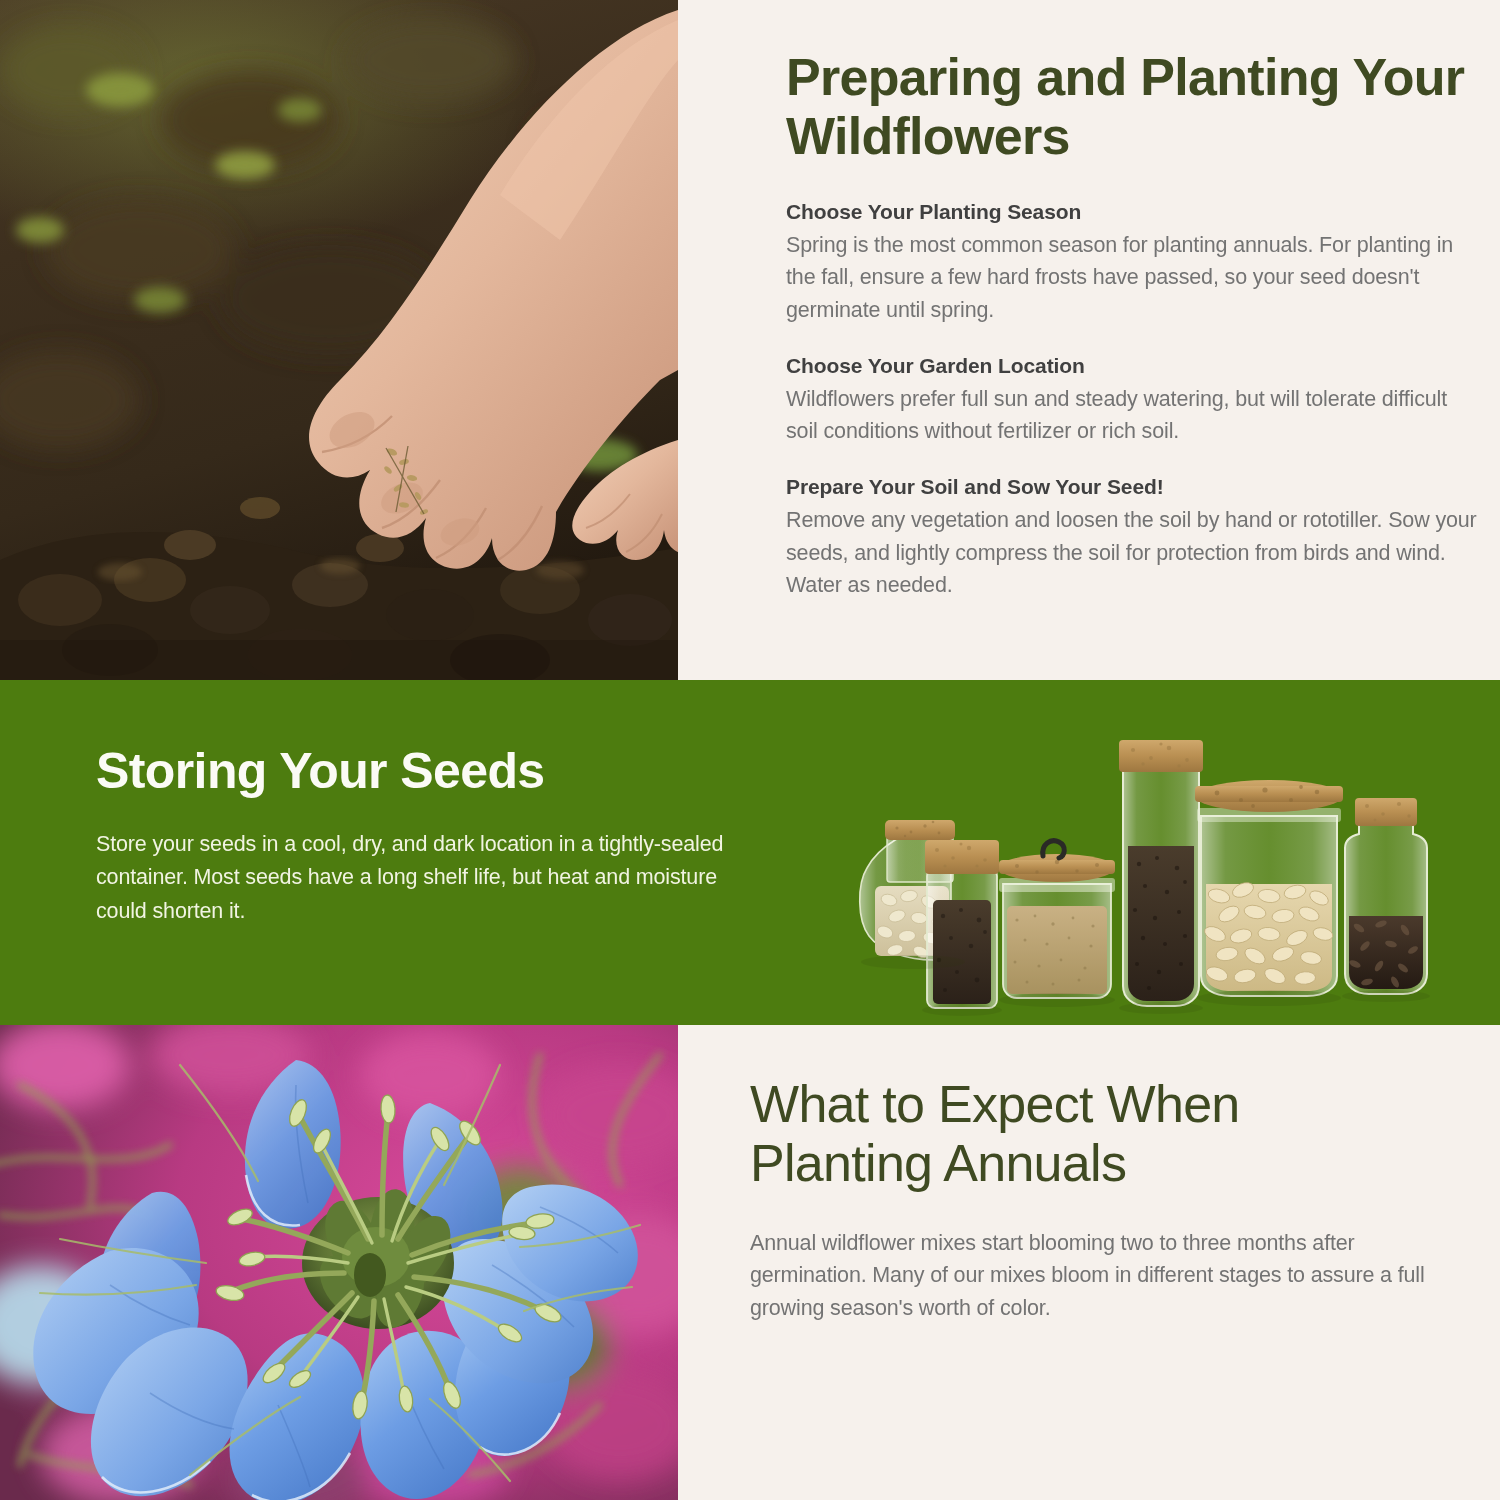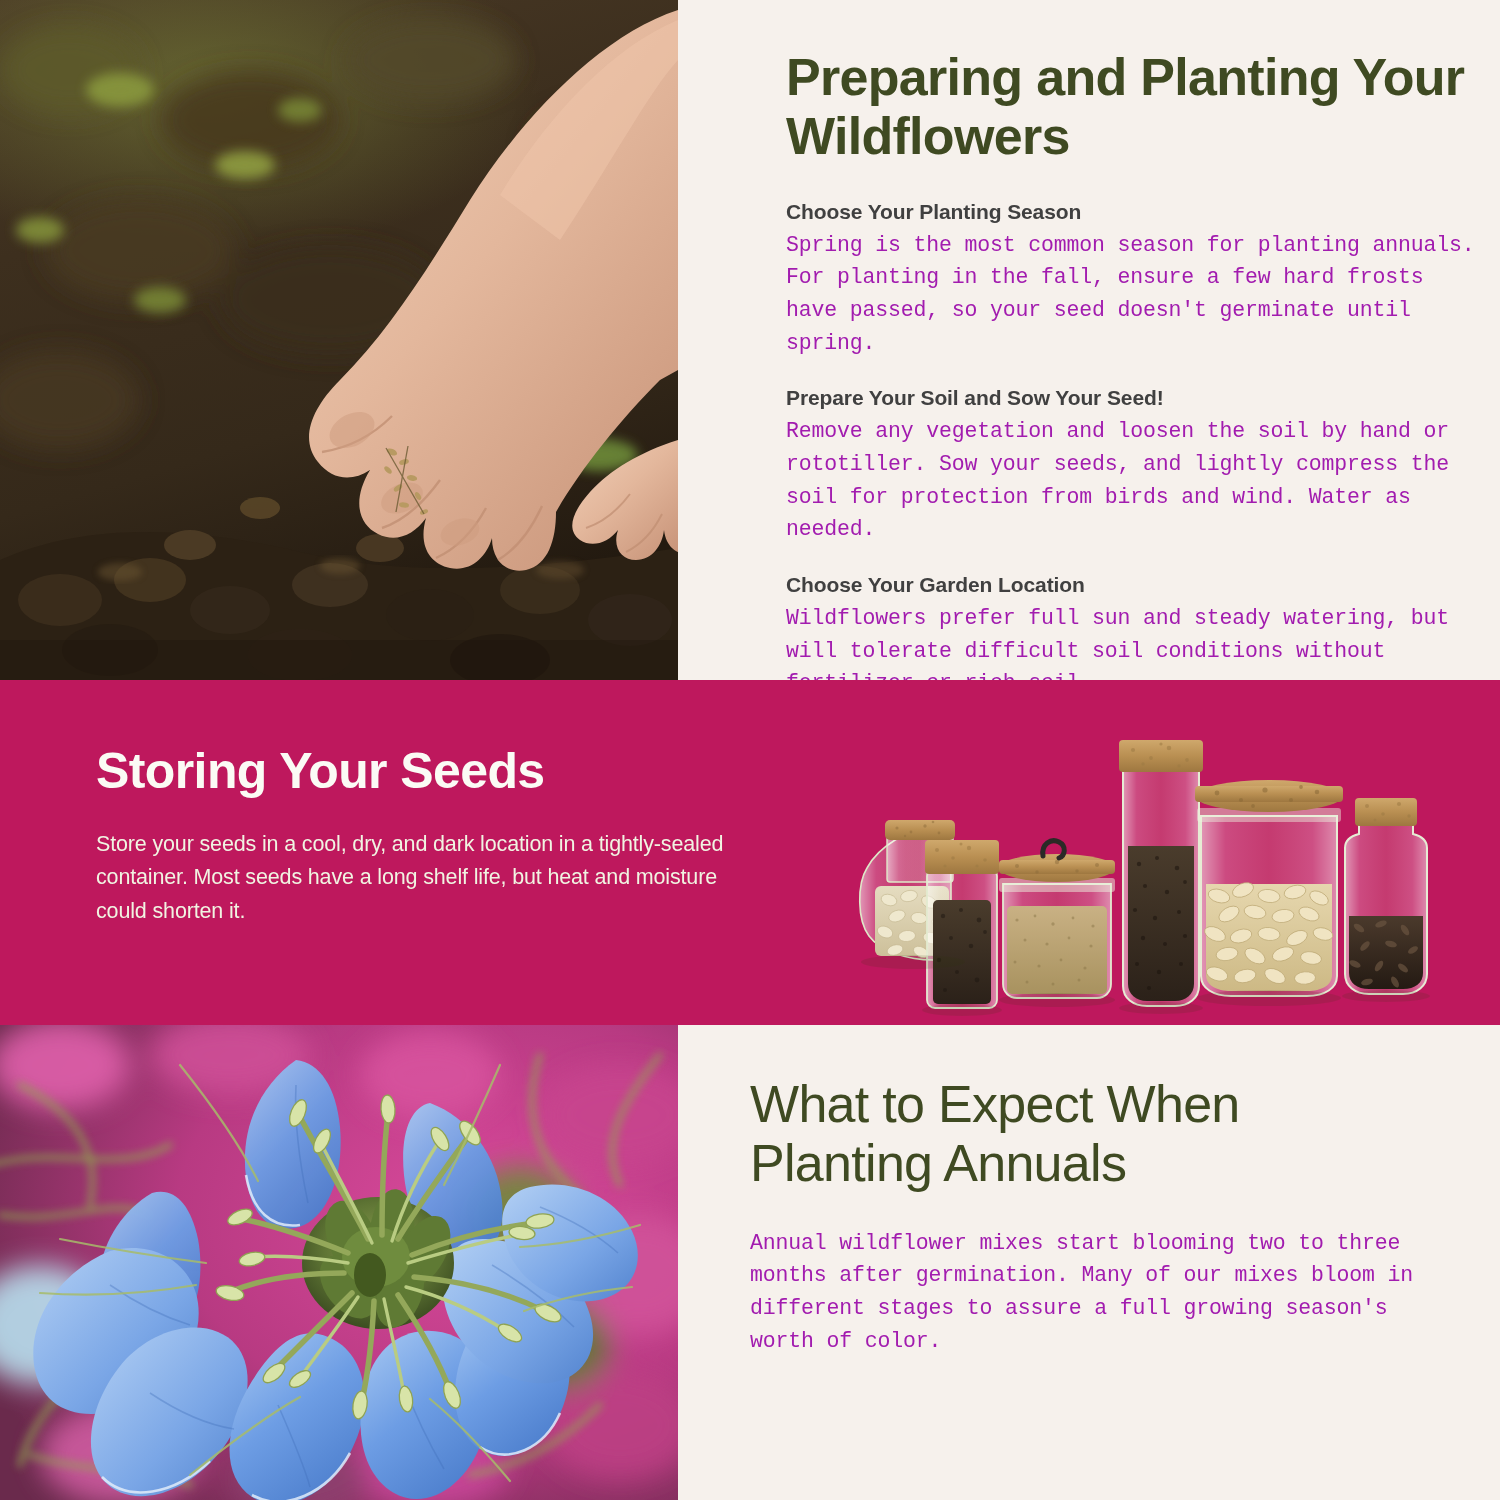--- a/index.html
+++ b/index.html
@@ -27,31 +27,30 @@
   .h1 {
     font-size:52px; line-height:1.13; font-weight:700;
     color:#3f4a22; letter-spacing:-0.7px;
     margin-bottom:34px;
   }
   .subhead {
     font-size:21px; font-weight:700; color:#404040;
     letter-spacing:-0.1px; margin-bottom:5px;
   }
   .body {
-    font-size:21.5px; line-height:1.52; color:#a21caf;
+    font-size:21.5px; line-height:1.52; color:#737373;
     letter-spacing:-0.15px;
-    font-family:Liberation Mono, monospace;
   }
   .blk { margin-bottom:27px; }
   .blk:last-child { margin-bottom:0; }
 
   
   .sec2 {
     position:absolute; left:0; top:680px; width:1500px; height:345px;
-    background:#be185d;
+    background:#4d7c0f;
   }
   .sec2-text { position:absolute; left:96px; top:62px; width:660px; }
   .h2 {
     font-size:50px; font-weight:700; color:#fbfbf5;
     letter-spacing:-0.6px; margin-bottom:28px;
   }
   .body-light {
     font-size:21.5px; line-height:1.55; color:#f1f4e2; letter-spacing:-0.15px;
   }
   .jars { position:absolute; left:845px; top:8px; width:620px; height:330px; }
@@ -215,27 +214,27 @@
 
     <div class="sec1-text">
       <h1 class="h1">Preparing and Planting Your Wildflowers</h1>
 
       <div class="blk">
         <div class="subhead">Choose Your Planting Season</div>
         <div class="body">Spring is the most common season for planting annuals. For planting in the fall, ensure a few hard frosts have passed, so your seed doesn't germinate until spring.</div>
       </div>
 
       <div class="blk">
+        <div class="subhead">Choose Your Garden Location</div>
+        <div class="body">Wildflowers prefer full sun and steady watering, but will tolerate difficult soil conditions without fertilizer or rich soil.</div>
+      </div>
+
+      <div class="blk">
         <div class="subhead">Prepare Your Soil and Sow Your Seed!</div>
         <div class="body">Remove any vegetation and loosen the soil by hand or rototiller. Sow your seeds, and lightly compress the soil for protection from birds and wind. Water as needed.</div>
-      </div>
-
-      <div class="blk">
-        <div class="subhead">Choose Your Garden Location</div>
-        <div class="body">Wildflowers prefer full sun and steady watering, but will tolerate difficult soil conditions without fertilizer or rich soil.</div>
       </div>
     </div>
   </div>
 
   <div class="sec2">
     <div class="sec2-text">
       <h2 class="h2">Storing Your Seeds</h2>
       <div class="body-light">Store your seeds in a cool, dry, and dark location in a tightly-sealed container. Most seeds have a long shelf life, but heat and moisture could shorten it.</div>
     </div>
 

